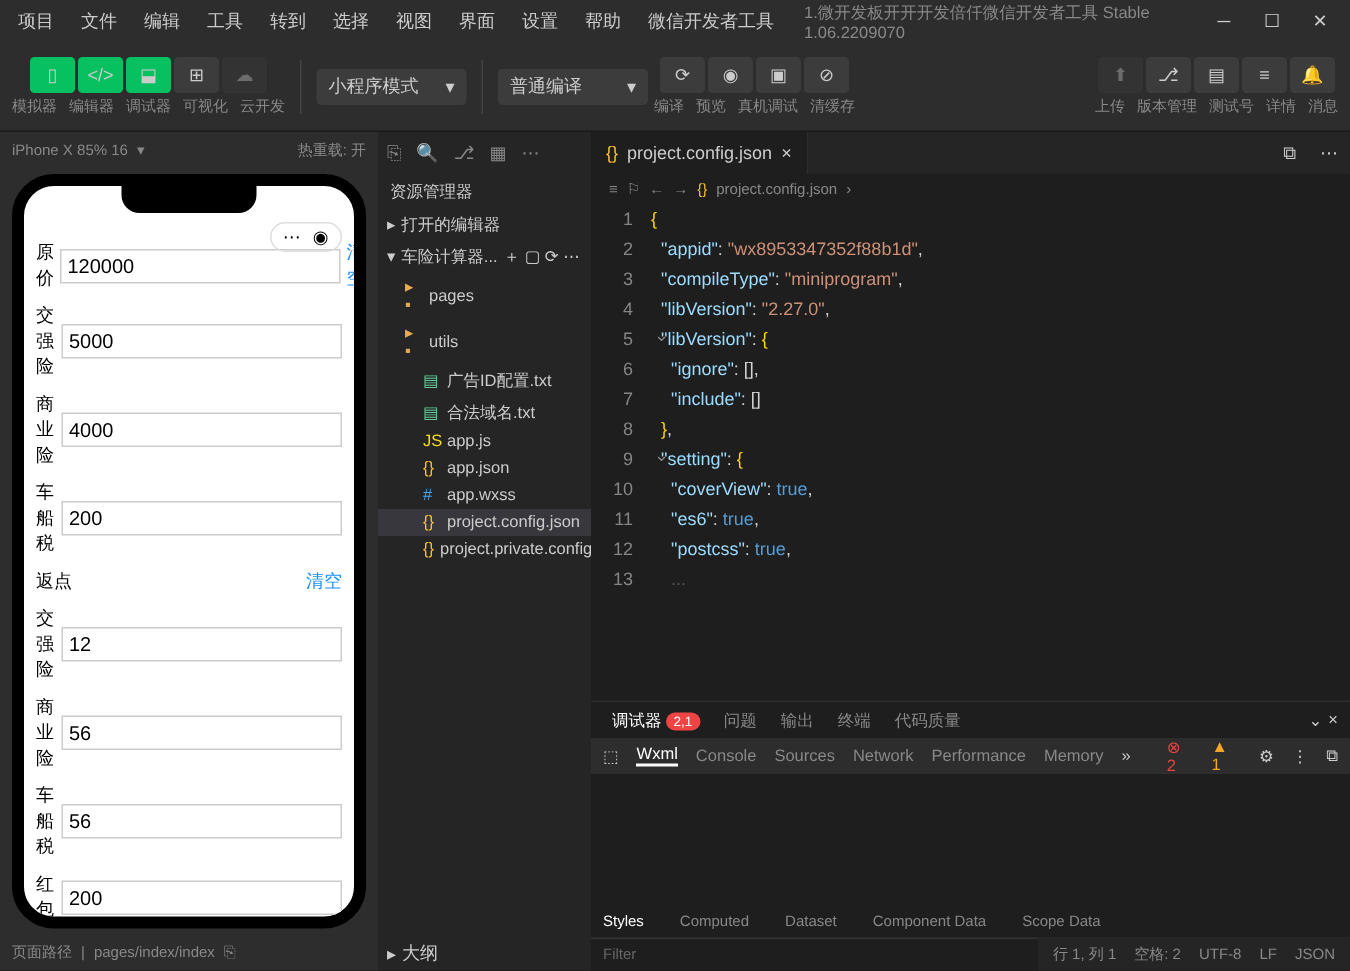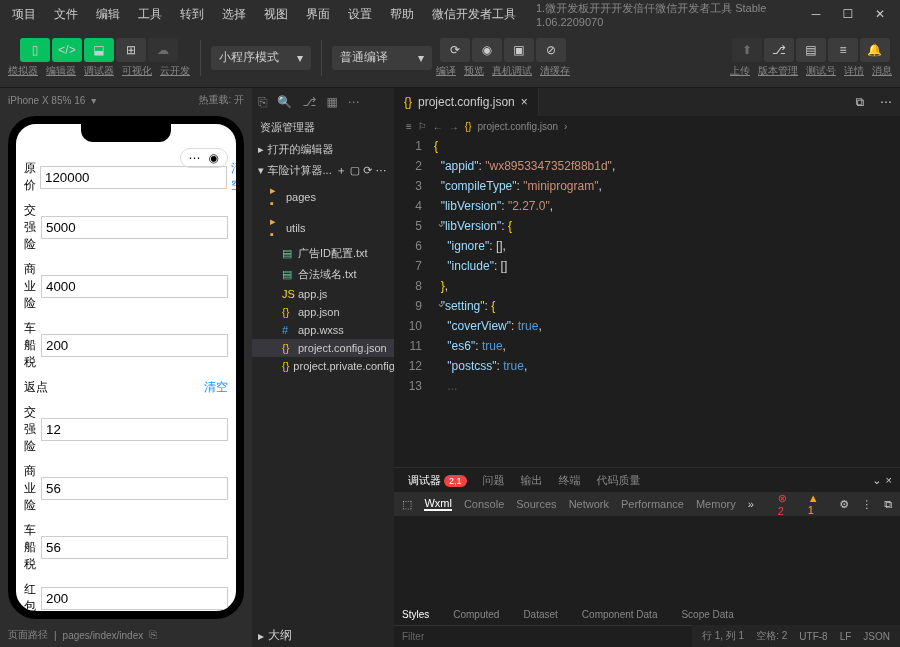--- a/index.html
+++ b/index.html
@@ -9,21 +9,21 @@
 .menu-item { padding: 4px 8px; cursor: pointer; color: #ccc; }
 .title-text { flex: 1; text-align: left; color: #888; margin-left: 12px; font-size: 11px; }
 .win-controls { display: flex; gap: 16px; padding-right: 8px; }
 .win-btn { width: 16px; height: 16px; display: flex; align-items: center; justify-content: center; cursor: pointer; color: #ccc; }
 .toolbar { height: 60px; background: #2d2d2d; display: flex; align-items: center; padding: 0 8px; gap: 4px; border-bottom: 1px solid #1a1a1a; }
 .tool-group { display: flex; flex-direction: column; align-items: center; gap: 2px; }
 .tool-group-row { display: flex; gap: 2px; }
 .tool-btn { width: 30px; height: 24px; background: #3c3c3c; border-radius: 3px; display: flex; align-items: center; justify-content: center; cursor: pointer; }
 .tool-btn.green { background: #07c160; }
 .tool-btn.disabled { opacity: 0.4; }
-.tool-labels { display: flex; gap: 8px; font-size: 10px; color: #888; text-decoration: underline; }
+.tool-labels { display: flex; gap: 8px; font-size: 10px; color: #888; }
 .dropdown { background: #3c3c3c; height: 24px; padding: 0 8px; border-radius: 3px; display: flex; align-items: center; gap: 8px; cursor: pointer; min-width: 100px; justify-content: space-between; }
 .tool-spacer { flex: 1; }
 .main { display: flex; height: 559px; }
 .left-panel { width: 252px; background: #2d2d2d; display: flex; flex-direction: column; }
 .device-bar { height: 24px; display: flex; align-items: center; padding: 0 8px; gap: 6px; font-size: 10px; color: #888; }
 .simulator { flex: 1; background: #fff; margin: 4px 8px; border-radius: 28px; position: relative; overflow: hidden; color: #000; border: 8px solid #000; }
 .notch { position: absolute; top: 0; left: 50%; transform: translateX(-50%); width: 90px; height: 18px; background: #000; border-radius: 0 0 12px 12px; z-index: 10; }
 .status-bar { display: flex; justify-content: space-between; padding: 4px 12px; font-size: 10px; font-weight: bold; }
 .capsule { position: absolute; top: 24px; right: 8px; display: flex; border: 1px solid #ddd; border-radius: 14px; padding: 2px 8px; gap: 8px; }
 .app-content { padding: 32px 8px 8px 8px; font-size: 12px; }

